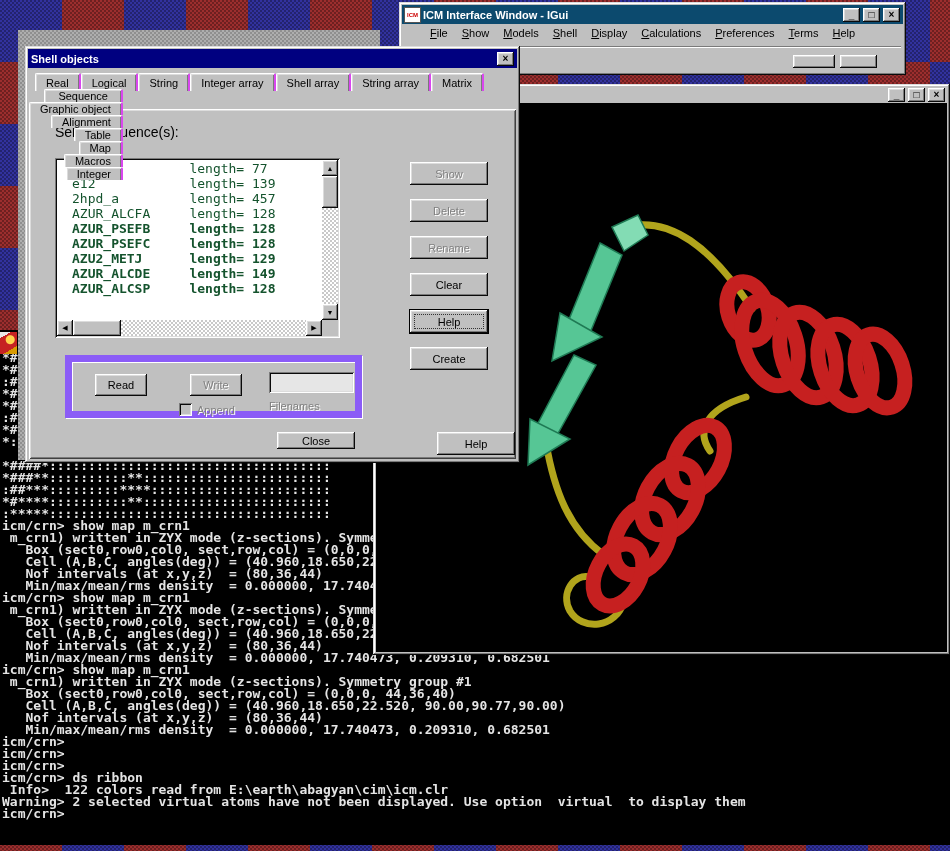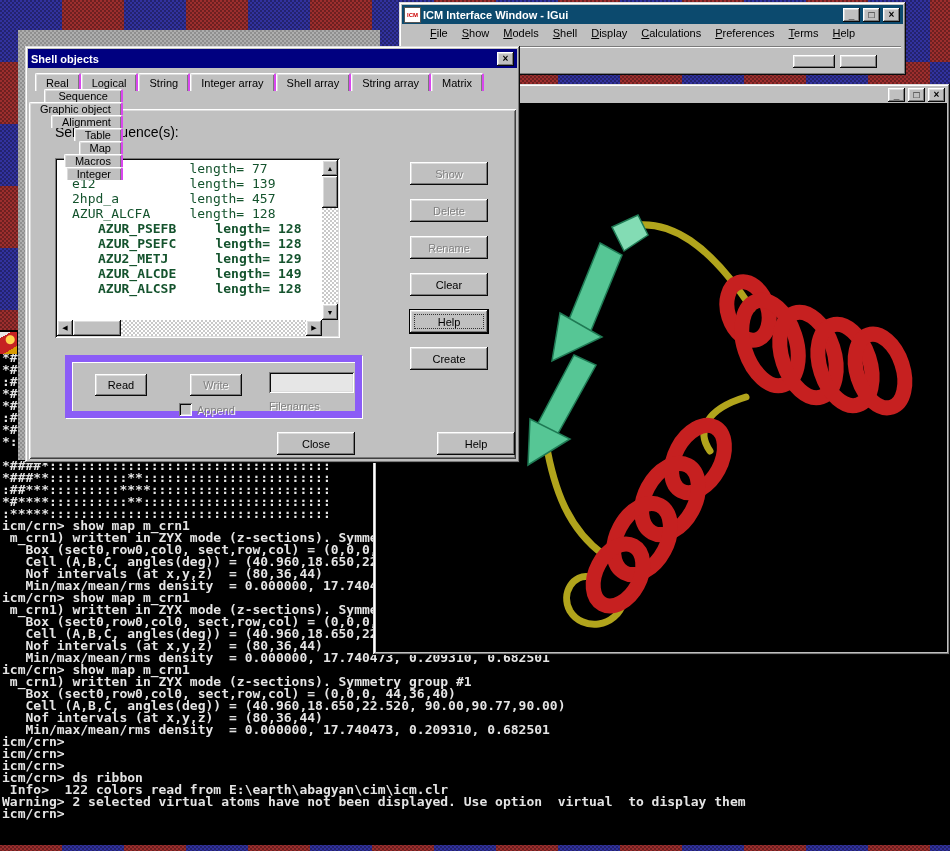--- a/index.html
+++ b/index.html
@@ -77,21 +77,21 @@
     box-shadow: inset 1px 1px 0 #dcdcdc, inset -1px 0 0 #7a7a7a; }
   .tab.active { height:22px; margin-top:-2px; padding:0 13px; position:relative; z-index:4; }
   .panel { position:absolute; left:4px; top:63px; width:487px; height:350px; background:#c0c0c0; z-index:1;
     box-shadow: inset 1px 1px 0 #ffffff, inset -1px -1px 0 #404040, inset 2px 2px 0 #dcdcdc, inset -2px -2px 0 #7a7a7a; }
   .sel-label { position:absolute; left:30px; top:78px; font-size:14px; color:#000; z-index:2; }
 
   .listbox { position:absolute; left:30px; top:112px; width:285px; height:180px; background:#fff; z-index:2;
     box-shadow: inset 1px 1px 0 #7a7a7a, inset -1px -1px 0 #ffffff, inset 2px 2px 0 #0a0a0a, inset -2px -2px 0 #dcdcdc; }
   .lrows { position:absolute; left:2px; top:2px; width:265px; height:160px; overflow:hidden; background:#fff; padding:1px 0 0 15px; }
   .lrow { white-space:pre; font-family:"DejaVu Sans Mono", monospace; font-size:13px; line-height:15px; color:#14532d; font-weight:normal; }
-  .lrow.bold { font-weight:bold;margin-left:26px; }
+  .lrow.bold { font-weight:bold; }
   .scroll-track { background-image: conic-gradient(#ffffff 0 25%, #c9c9c9 0 50%, #ffffff 0 75%, #c9c9c9 0); background-size:4px 4px; }
   .vscroll { position:absolute; right:2px; top:2px; width:16px; height:160px; }
   .hscroll { position:absolute; left:2px; bottom:2px; width:265px; height:16px; }
   .corner { position:absolute; right:2px; bottom:2px; width:16px; height:16px; background:#c0c0c0; }
   .sbtn { position:absolute; width:16px; height:16px; background:#c0c0c0;
     box-shadow: inset -1px -1px 0 #0a0a0a, inset 1px 1px 0 #ffffff, inset -2px -2px 0 #7a7a7a, inset 2px 2px 0 #dcdcdc;
     display:flex; align-items:center; justify-content:center; font-size:7px; color:#000; }
   .thumb { position:absolute; background:#c0c0c0;
     box-shadow: inset -1px -1px 0 #0a0a0a, inset 1px 1px 0 #ffffff, inset -2px -2px 0 #7a7a7a, inset 2px 2px 0 #dcdcdc; }
   .v-up { top:0; } .v-down { bottom:0; } .v-thumb { top:16px; left:0; width:16px; height:32px; }
@@ -106,21 +106,21 @@
   .read-btn  { left:23px;  top:12px; width:52px; height:22px; }
   .write-btn { left:118px; top:12px; width:52px; height:22px; }
   .checkbox { position:absolute; left:107px; top:41px; width:13px; height:13px; background:#c0c0c0;
     box-shadow: inset 1px 1px 0 #7a7a7a, inset -1px -1px 0 #ffffff, inset 2px 2px 0 #0a0a0a, inset -2px -2px 0 #dcdcdc; }
   .gb-label { position:absolute; font-size:11px; color:#808080; text-shadow:1px 1px 0 #fff; }
   .append-label { left:125px; top:42px; }
   .filename-label { left:197px; top:38px; }
   .filename-field { position:absolute; left:197px; top:10px; width:85px; height:21px; background:#e6e6e6;
     box-shadow: inset 1px 1px 0 #7a7a7a, inset -1px -1px 0 #ffffff, inset 2px 2px 0 #0a0a0a, inset -2px -2px 0 #dcdcdc; }
 
-  .close-btn { left:252px; top:386px; width:78px; height:23px; z-index:2;text-align:center; }
+  .close-btn { left:252px; top:386px; width:78px; height:17px; z-index:2;text-align:center; }
   .help2-btn { left:412px; top:386px; width:78px; height:23px; z-index:2; }
 </style>
 </head>
 <body>
 
 <div class="stage">
 
   <div class="terminal">
 
       <div class="t-line">*#</div>

